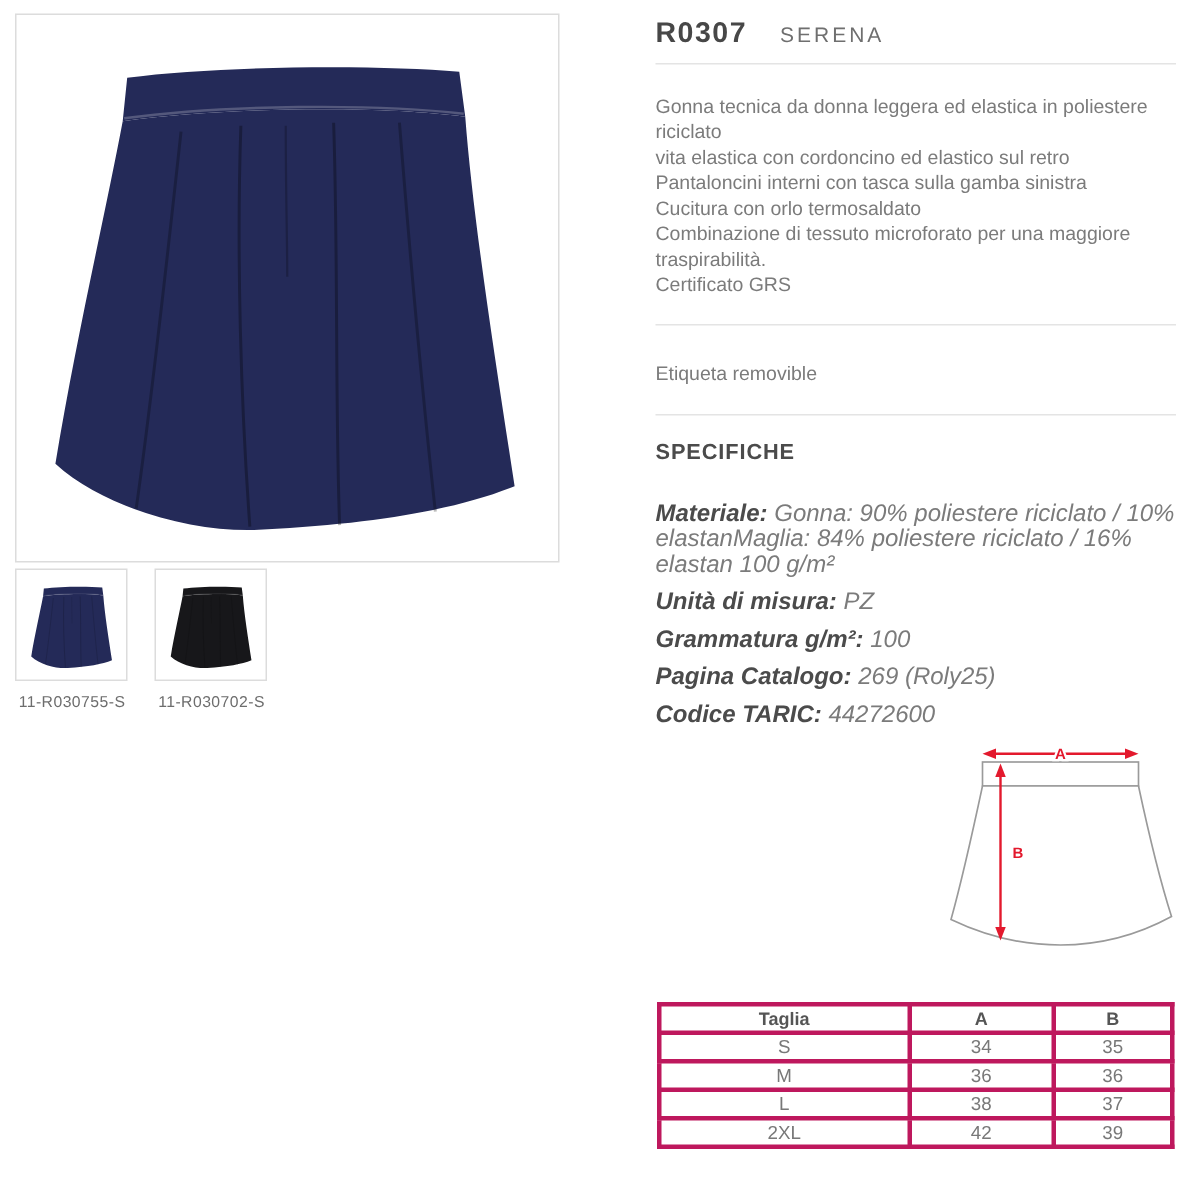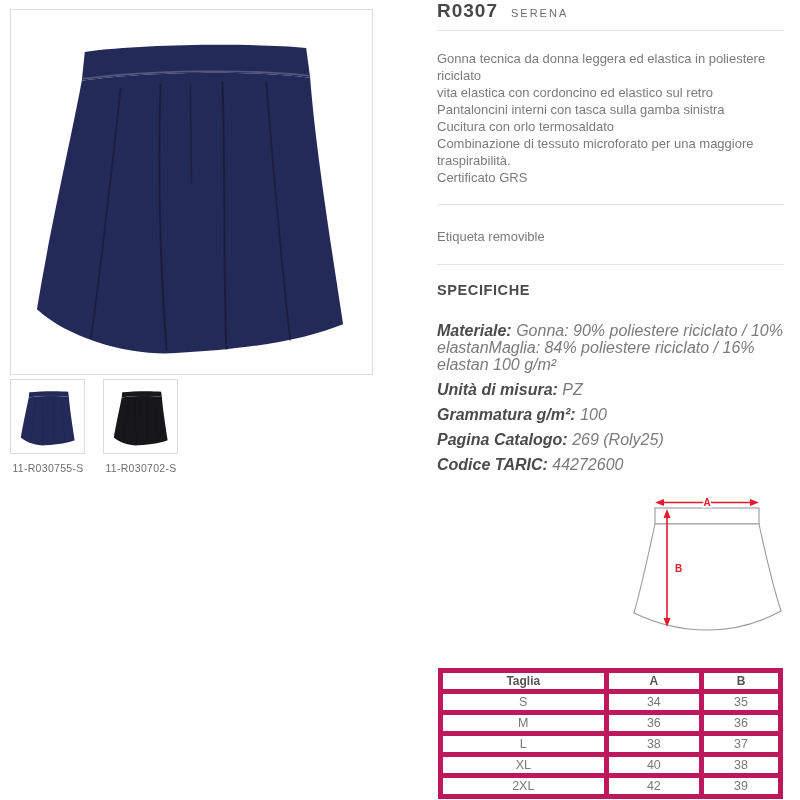--- a/index.html
+++ b/index.html
@@ -11,41 +11,41 @@
     border:1px solid #dcdcdc; background:#fff; display:flex; align-items:center; justify-content:center; }
   .main-image-box svg { width:100%; height:100%; }
   .thumb { position:absolute; top:379px; width:75px; height:75px; border:1px solid #dcdcdc;
     background:#fff; display:flex; align-items:center; justify-content:center; cursor:pointer; }
   .thumb svg { width:64px; height:64px; }
   .thumb-label { position:absolute; top:462px; width:90px; text-align:center;
     font-size:10.5px; color:#6d6d6d; letter-spacing:.3px; }
 
   
   .right-col { position:absolute; left:437px; top:0; width:347px; }
-  .title-row { padding-top:0; display:flex; align-items:baseline; }
+  .title-row { padding-top:12px; display:flex; align-items:baseline; }
   .product-code { font-size:19px; font-weight:700; color:#474747; letter-spacing:1px; }
-  .product-name { font-size:11px; color:#6f6f6f; letter-spacing:2px; margin-left:13px; }
+  .product-name { font-size:14px; color:#6f6f6f; letter-spacing:2px; margin-left:22px; }
   .divider { border:none; border-top:1px solid #e4e4e4; margin:0; }
   .d1 { margin-top:8px; }
   .d2 { margin-top:18px; }
   .d3 { margin-top:20px; }
   .description { margin-top:19px; font-size:13px; line-height:17px; color:#7b7b7b; }
   .section-heading { margin-top:17px; font-size:14.5px; font-weight:700; color:#4b4b4b; letter-spacing:.6px; }
   .section-text { margin-top:24px; font-size:13px; color:#7b7b7b; }
   .specs { margin-top:24px; }
   .spec-row { font-size:16px; line-height:17px; color:#7b7b7b; margin-bottom:8px; max-width:347px;font-style:italic; }
   .spec-row b { color:#4b4b4b; font-weight:700; }
 
   
   .diagram { position:absolute; left:631px; top:496px; width:154px; height:158px; }
 
   
   .size-table { position:absolute; left:438px; top:668px; width:345px;
     border-collapse:collapse; table-layout:fixed; }
-  .size-table th, .size-table td { border:5px solid #be185d; text-align:center;
+  .size-table th, .size-table td { border:3px solid #be185d; text-align:center;
     height:19px; padding:1px 2px; }
   .size-table th { font-size:12px; font-weight:700; color:#555555; }
   .size-table td { font-size:12.5px; color:#787878; font-weight:400; }
   .col-taglia { width:48.7%; } .col-a { width:28.1%; } .col-b { width:23.2%; }
 
   .hidden-defs { position:absolute; width:0; height:0; overflow:hidden; }
 </style>
 </head>
 <body>
 
@@ -161,23 +161,18 @@
         <td>M</td>
         <td>36</td>
         <td>36</td>
       </tr>
       <tr>
         <td>L</td>
         <td>38</td>
         <td>37</td>
       </tr>
       <tr>
-        <td>XL</td>
-        <td>40</td>
-        <td>38</td>
-      </tr>
-      <tr>
         <td>2XL</td>
         <td>42</td>
         <td>39</td>
       </tr>
     </tbody>
 </table>
 
 </body></html>

